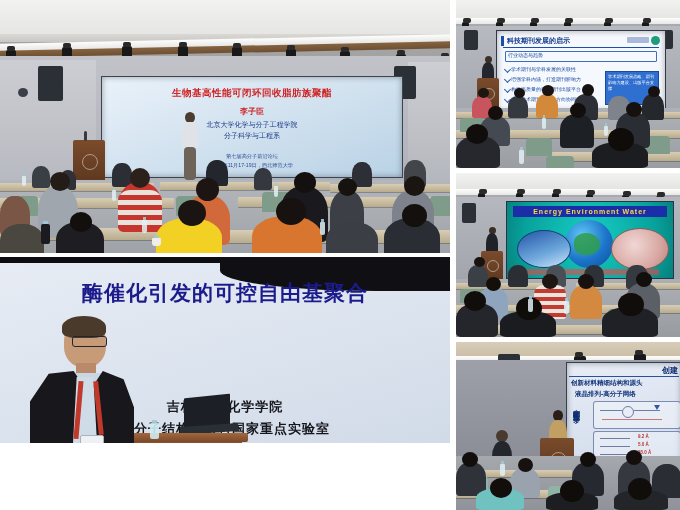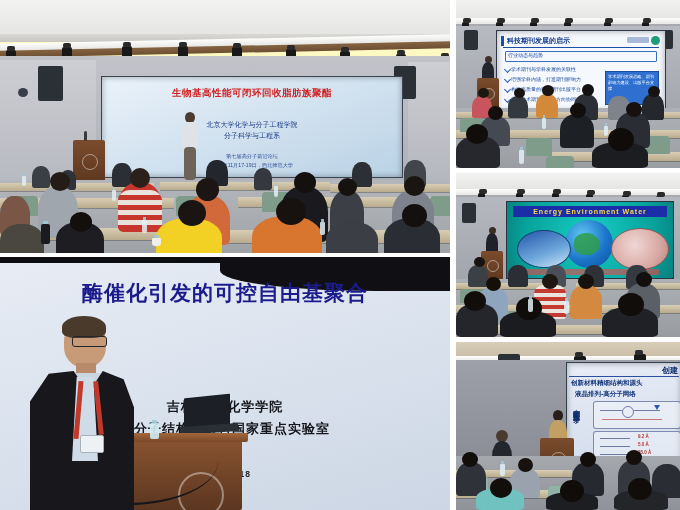--- a/index.html
+++ b/index.html
@@ -1,21 +1,21 @@
 <!DOCTYPE html>
 <html><head>
 <meta charset="utf-8">
 <title>Conference Photo Collage</title>
 <style>
   html,body{margin:0;padding:0;background:#ffffff;}
   body{font-family:"Liberation Sans","DejaVu Sans",sans-serif;}
   #collage{
     position:relative;width:680px;height:510px;background:#ffffff;overflow:hidden;
   }
-  .panel{position:absolute;overflow:hidden;background:#fef9c3;}
+  .panel{position:absolute;overflow:hidden;background:#a3a3a3;}
   
   .room{position:absolute;inset:0;overflow:hidden;}
   .ceiling{position:absolute;left:0;right:0;top:0;background:linear-gradient(#f2f2f0,#e3e3e1);}
   .ceil-shadow{position:absolute;left:0;right:0;background:linear-gradient(#d9d8d4,#c8c7c3);}
   .truss{position:absolute;background:linear-gradient(#8d6a46,#6d4f32);}
   .truss-white{position:absolute;background:linear-gradient(#fdfdfb,#e7e7e5);}
   .spot{position:absolute;width:10px;height:15px;background:#181818;border-radius:2px 2px 4px 4px;}
   .spot:after{content:"";position:absolute;left:1px;top:-4px;width:8px;height:5px;background:#2a2a2a;border-radius:2px;}
   .spot.sm{width:7px;height:11px;}
   .wall{position:absolute;left:0;right:0;background:linear-gradient(#c2c3c9,#aeb0b8);}
@@ -83,20 +83,21 @@
       <div class="wall" style="top:56px;height:130px;"></div>
       <div class="wall-light" style="left:0;top:60px;width:96px;height:125px;background:linear-gradient(#cdced3,#b7b9c0);"></div>
       <div class="wall-light" style="left:408px;top:62px;width:42px;height:125px;background:linear-gradient(#cdced3,#b4b6bd);"></div>
       <div class="speaker-box" style="left:38px;top:66px;width:25px;height:35px;"></div>
       <div class="speaker-box" style="left:394px;top:66px;width:22px;height:33px;"></div>
       <div class="speaker-box" style="left:18px;top:88px;width:10px;height:9px;border-radius:50%;background:#3a3f47;"></div>
 
       <div class="screen" style="left:101px;top:76px;width:300px;height:100px;background:linear-gradient(160deg,#eaf2fa,#cfe0ee 55%,#b9d2e6);">
         <div class="screen-ink">
           <div class="slide-title" style="top:10px;font-size:9.5px;">生物基高性能可闭环回收脂肪族聚酯</div>
+          <div class="slide-name" style="top:29px;font-size:8px;">李子臣</div>
           <div class="slide-aff" style="top:43px;font-size:7px;">北京大学化学与分子工程学院</div>
           <div class="slide-aff" style="top:54px;font-size:7px;">分子科学与工程系</div>
           <div class="slide-foot" style="top:76px;font-size:5.2px;">第七届高分子前沿论坛</div>
           <div class="slide-foot" style="top:85px;font-size:5.2px;">2024年11月17-19日，西北师范大学</div>
         </div>
       </div>
 
       <div class="presenter" style="left:181px;top:112px;width:18px;height:68px;">
         <div class="head" style="left:4px;top:0;width:10px;height:11px;background:#4b3b31;"></div>
         <div class="person" style="left:1px;top:10px;width:16px;height:26px;background:#dfe3e8;border-radius:30% 30% 8% 8%;"></div>
@@ -161,21 +162,21 @@
       <div class="bottle" style="left:22px;top:176px;width:4px;height:10px;"></div>
       <div class="bottle" style="left:112px;top:190px;width:4px;height:11px;"></div>
       <div class="bottle" style="left:274px;top:186px;width:4px;height:11px;"></div>
       <div class="bottle" style="left:320px;top:222px;width:5px;height:13px;"></div>
       <div class="bottle" style="left:142px;top:220px;width:5px;height:13px;"></div>
       <div class="bottle" style="left:41px;top:224px;width:9px;height:20px;background:#1b1b1f;border-radius:2px;"></div>
       <div class="bottle" style="left:152px;top:238px;width:9px;height:8px;background:#f0eee8;border-radius:1px 1px 3px 3px;"></div>
     </div>
   </div>
 
-  <div class="panel" style="left:0;top:257px;width:450px;height:253px;background:#0c0c10;">
+  <div class="panel" style="left:0;top:257px;width:450px;height:186px;background:#0c0c10;">
     <div class="room">
 
       <div style="position:absolute;left:-20px;top:-14px;width:500px;height:26px;background:#0d0d11;border-radius:0 0 50% 50%;"></div>
 
       <div style="position:absolute;left:0;top:6px;width:450px;height:247px;background:linear-gradient(165deg,#e7ecf4,#dbe3ee 45%,#ccd6e4);"></div>
       <div style="position:absolute;left:220px;top:0px;width:260px;height:34px;background:#101014;border-radius:0 0 0 60%;"></div>
 
       <div class="bl-title" style="top:22px;font-size:21px;letter-spacing:1px;">酶催化引发的可控自由基聚合</div>
       <div class="bl-aff" style="top:141px;font-size:13px;letter-spacing:1px;">吉林大学 化学学院</div>
       <div class="bl-aff" style="top:163px;font-size:13px;letter-spacing:1px;">超分子结构与材料国家重点实验室</div>

